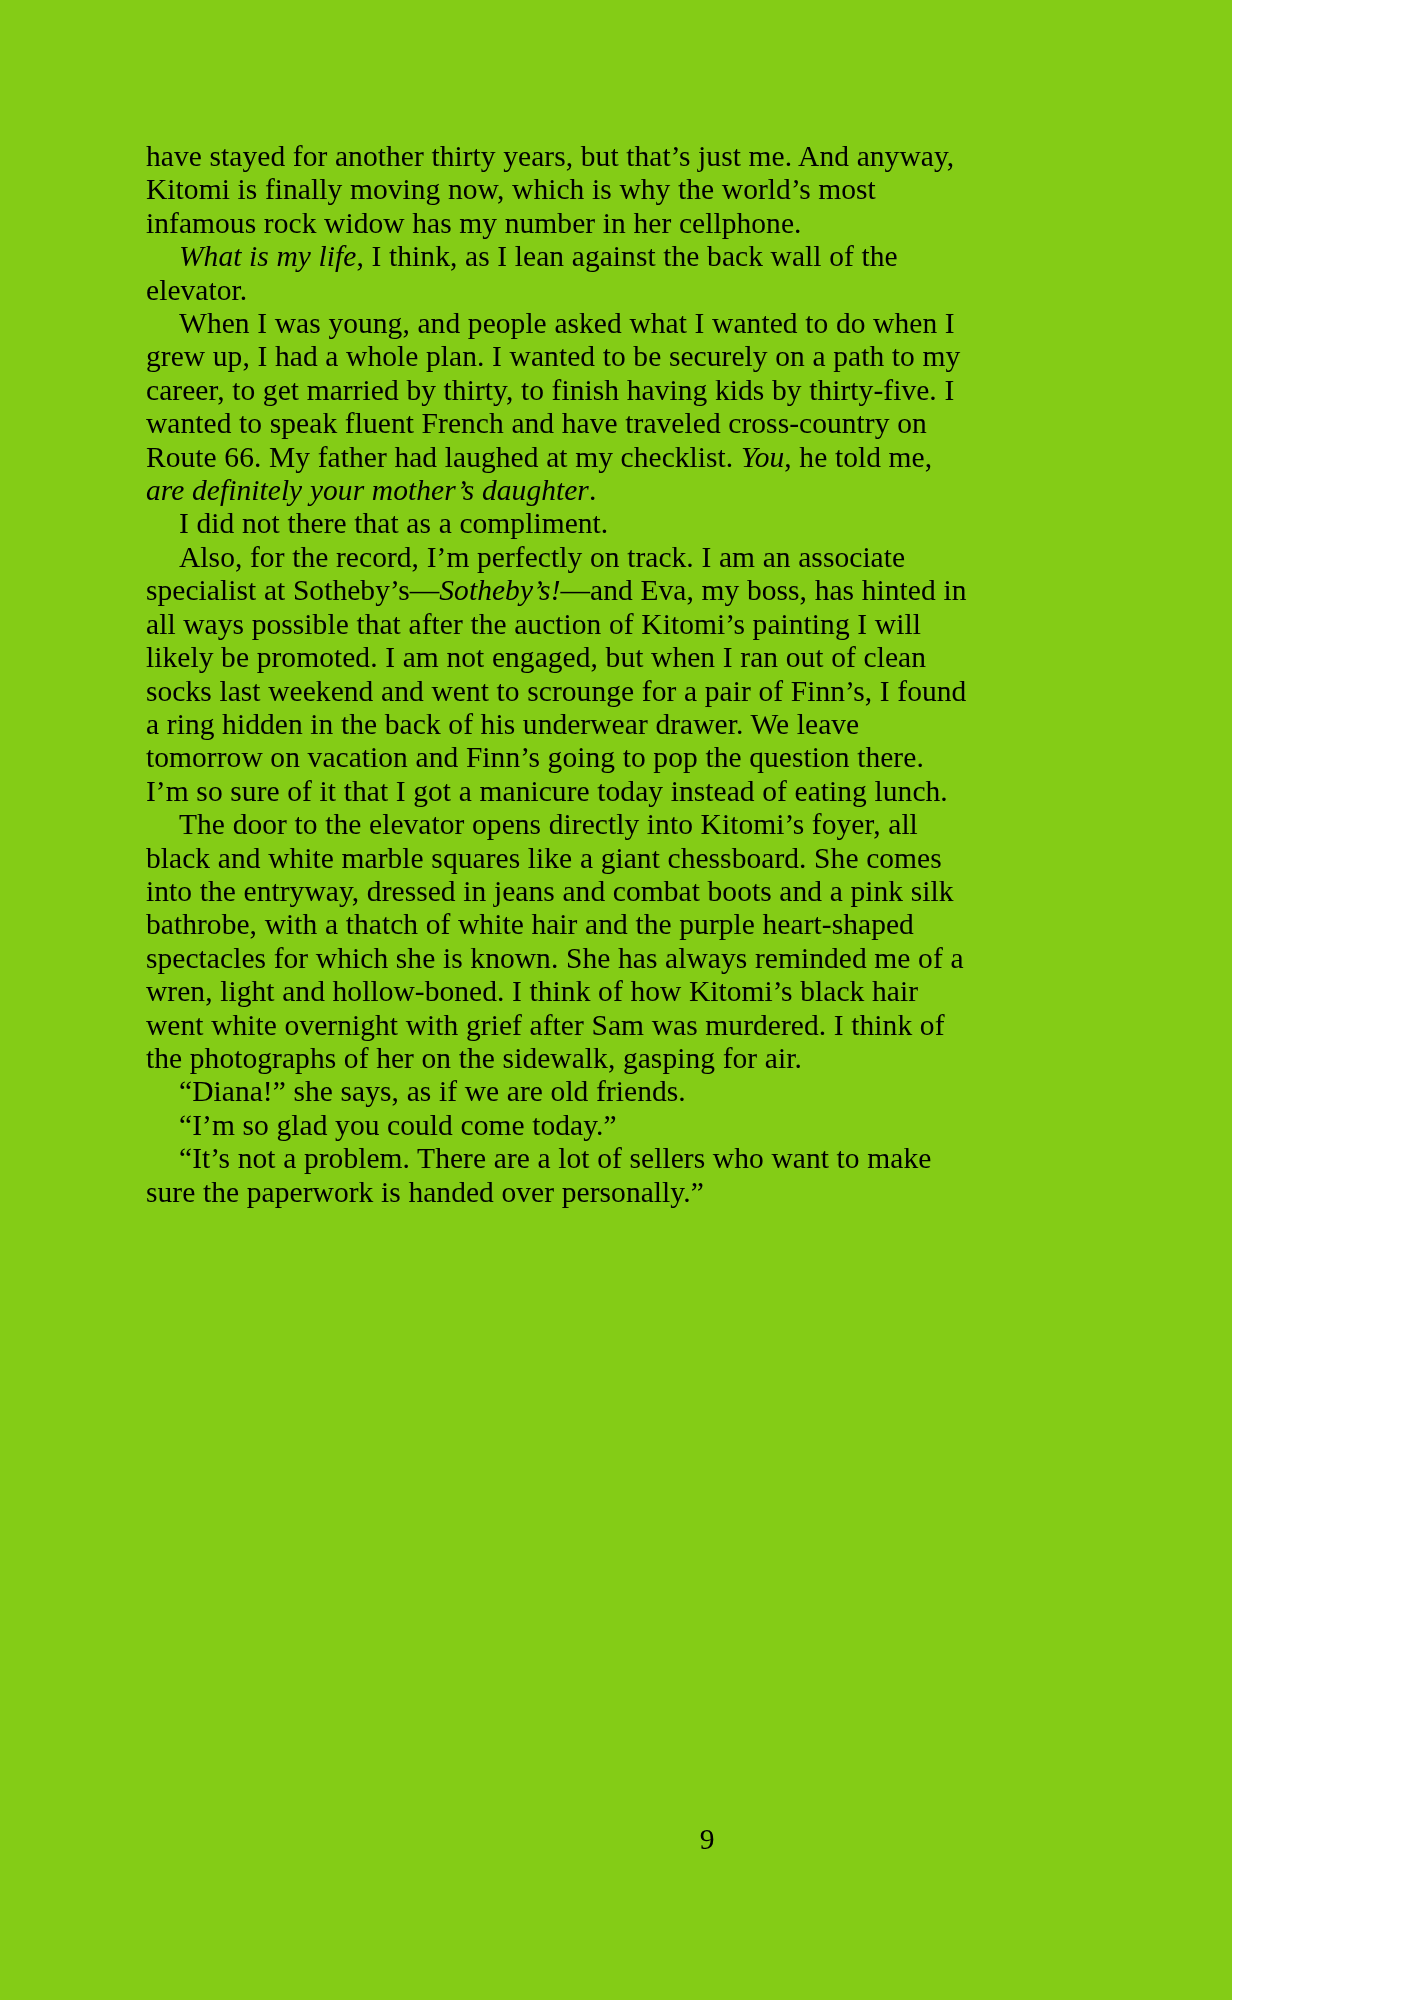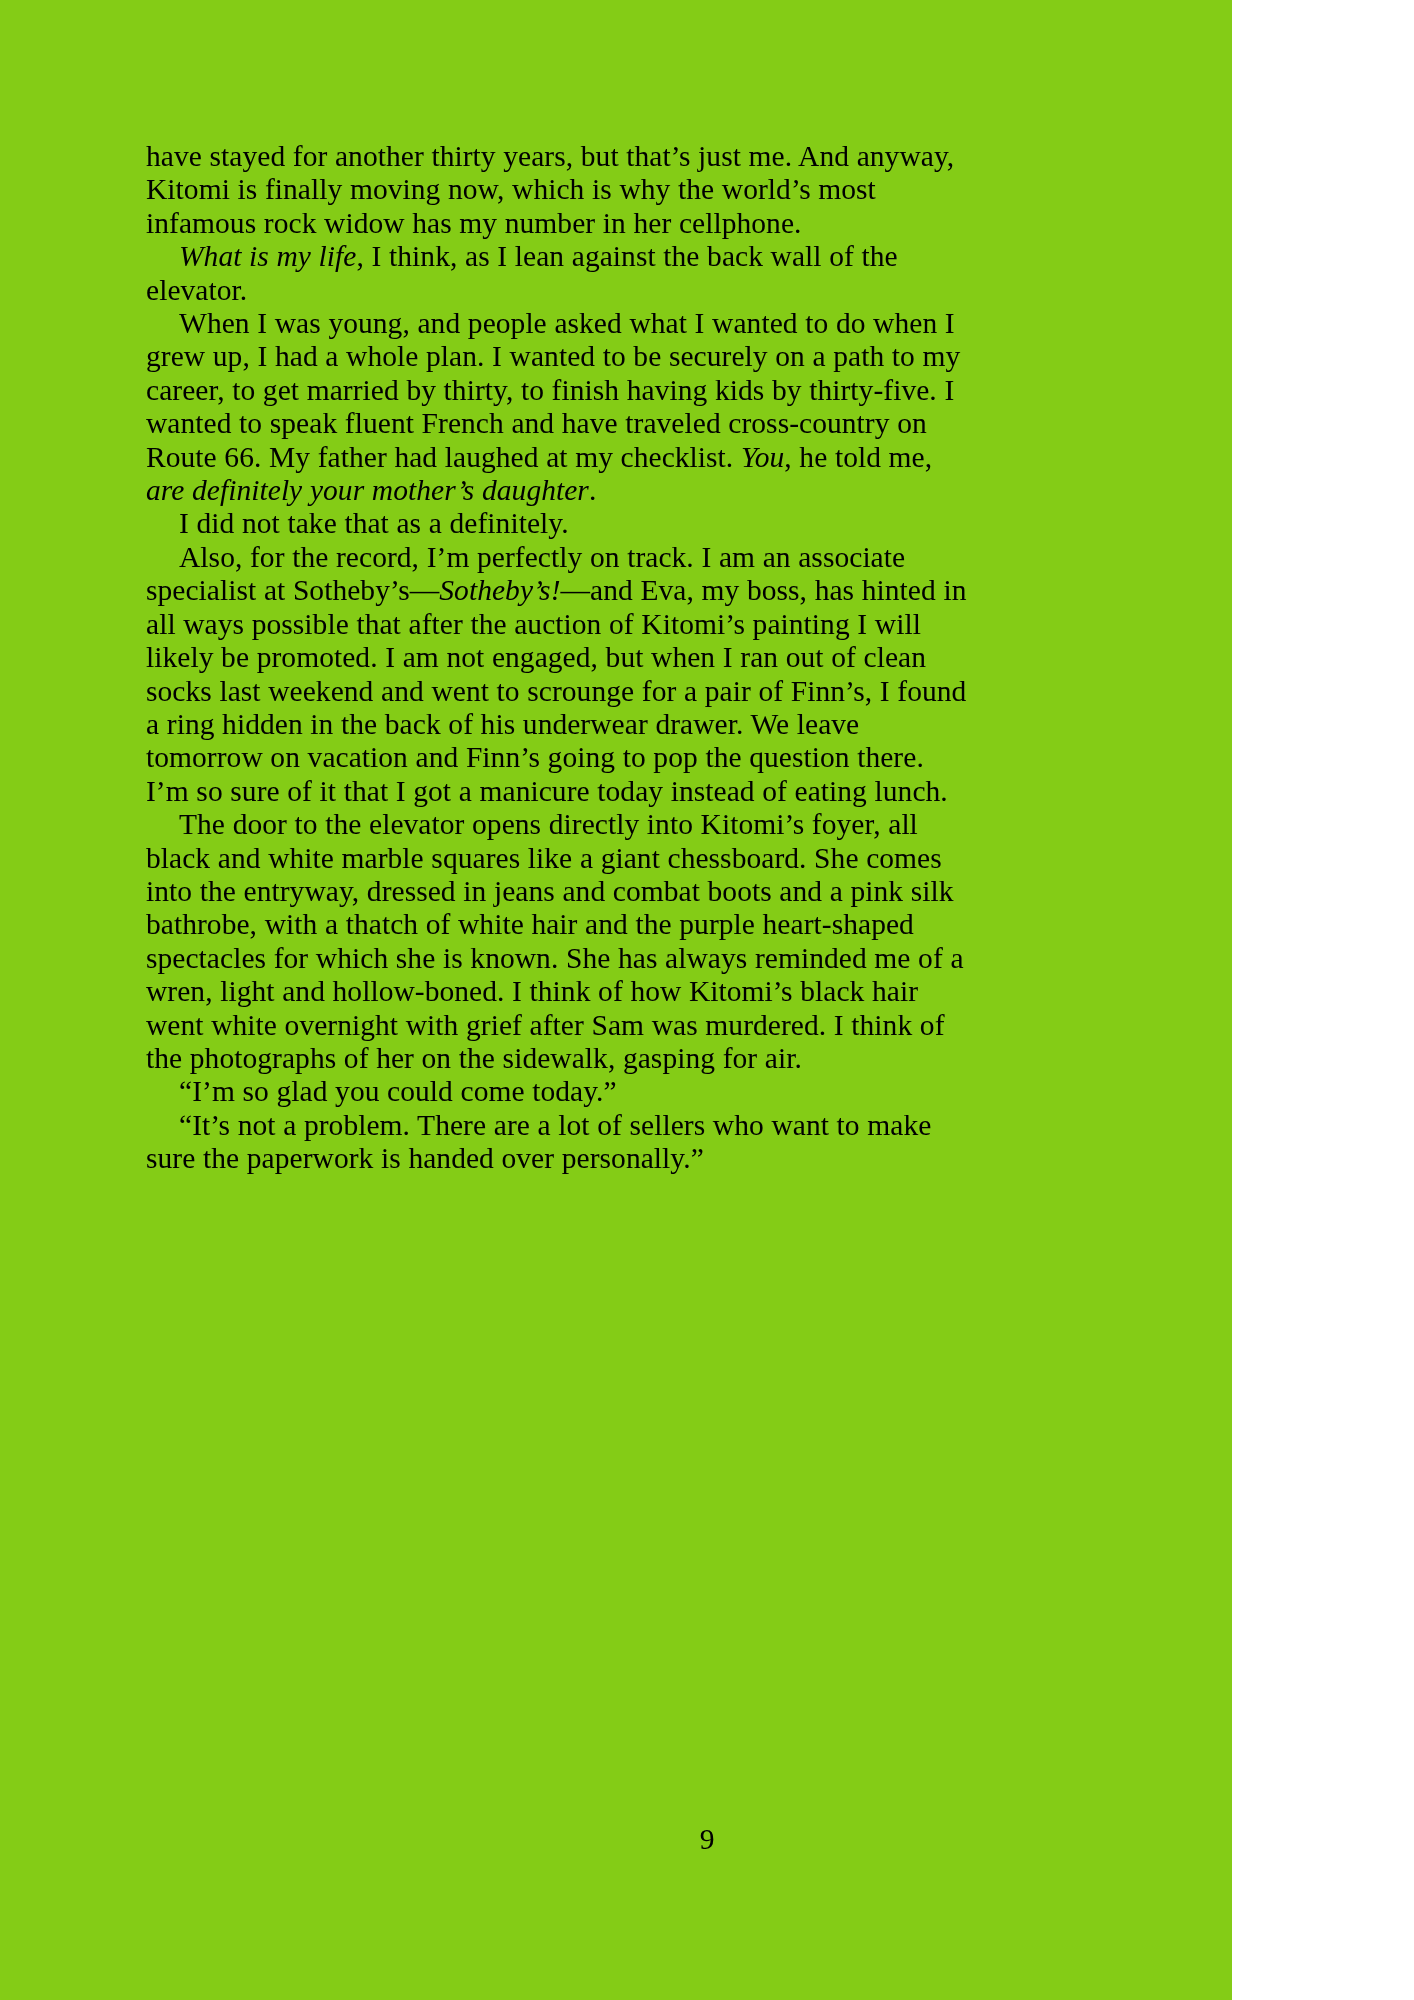--- a/index.html
+++ b/index.html
@@ -66,22 +66,23 @@
 </style>
 </head>
 <body>
 
 <div class="page">
 
   <div class="text-block">
       <p class="para no-indent"><span>have stayed for another thirty years, but that’s just me. And anyway, Kitomi is finally moving now, which is why the world’s most infamous rock widow has my number in her cellphone.</span></p>
       <p class="para"><span class="it">What is my life</span><span>, I think, as I lean against the back wall of the elevator.</span></p>
       <p class="para"><span>When I was young, and people asked what I wanted to do when I grew up, I had a whole plan. I wanted to be securely on a path to my career, to get married by thirty, to finish having kids by thirty-five. I wanted to speak fluent French and have traveled cross-country on Route 66. My father had laughed at my checklist. </span><span class="it">You</span><span>, he told me, </span><span class="it">are definitely your mother’s daughter</span><span>.</span></p>
-      <p class="para"><span>I did not take that as a definitely.</span></p>
+      <p class="para"><span>I did not there that as a compliment.</span></p>
       <p class="para"><span>Also, for the record, I’m perfectly on track. I am an associate specialist at Sotheby’s—</span><span class="it">Sotheby’s!</span><span>—and Eva, my boss, has hinted in all ways possible that after the auction of Kitomi’s painting I will likely be promoted. I am not engaged, but when I ran out of clean socks last weekend and went to scrounge for a pair of Finn’s, I found a ring hidden in the back of his underwear drawer. We leave tomorrow on vacation and Finn’s going to pop the question there. I’m so sure of it that I got a manicure today instead of eating lunch.</span></p>
       <p class="para"><span>The door to the elevator opens directly into Kitomi’s foyer, all black and white marble squares like a giant chessboard. She comes into the entryway, dressed in jeans and combat boots and a pink silk bathrobe, with a thatch of white hair and the purple heart-shaped spectacles for which she is known. She has always reminded me of a wren, light and hollow-boned. I think of how Kitomi’s black hair went white overnight with grief after Sam was murdered. I think of the photographs of her on the sidewalk, gasping for air.</span></p>
+      <p class="para"><span>“Diana!” she says, as if we are old friends.</span></p>
       <p class="para"><span>“I’m so glad you could come today.”</span></p>
       <p class="para"><span>“It’s not a problem. There are a lot of sellers who want to make sure the paperwork is handed over personally.”</span></p>
     </div>
 
   <div class="folio">9</div>
 
 </div>
 
 </body></html>

